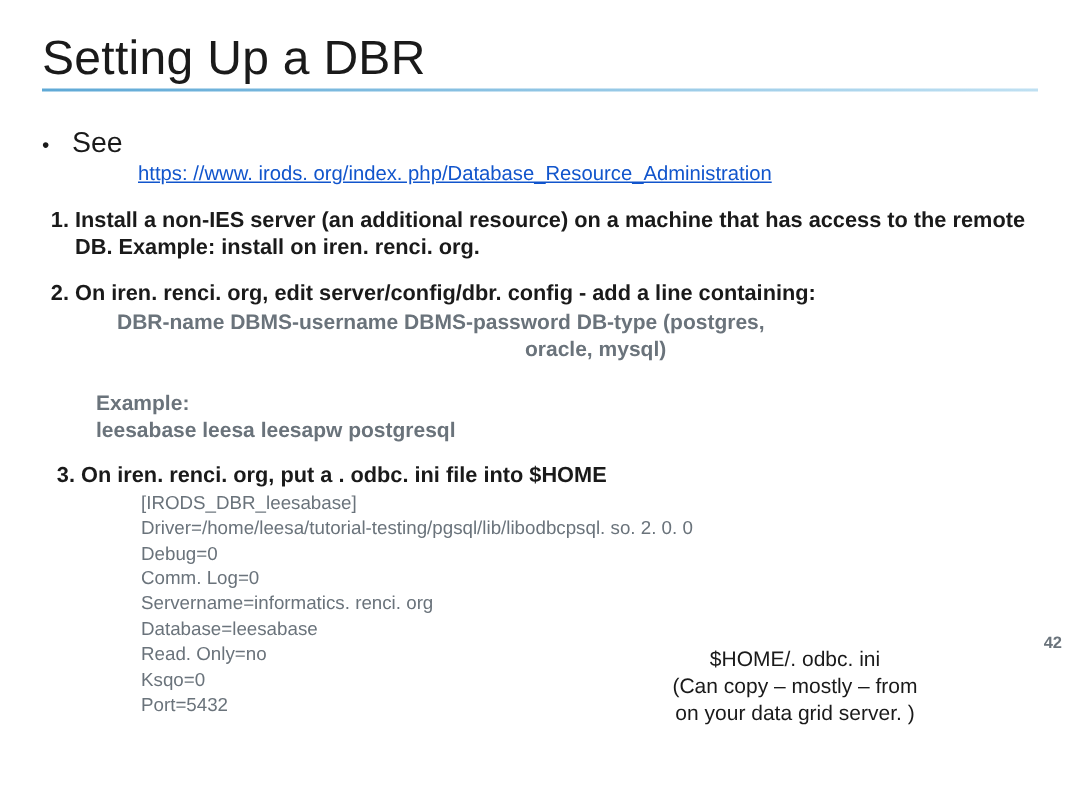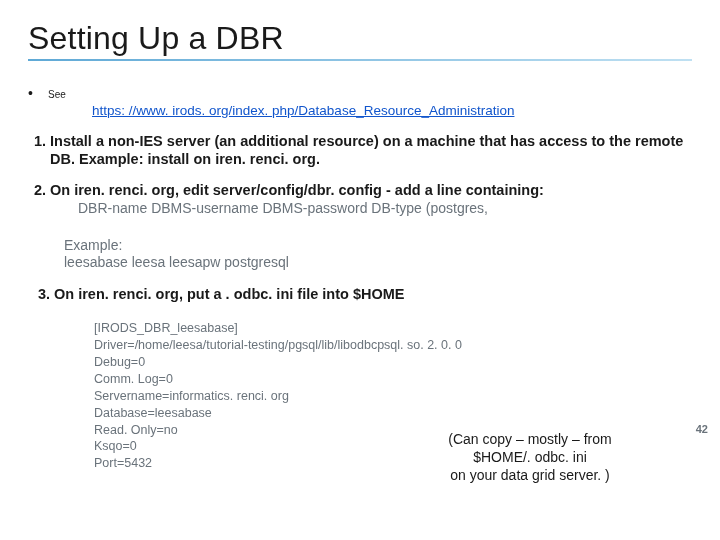--- a/index.html
+++ b/index.html
@@ -35,21 +35,21 @@
     display: flex;
     align-items: baseline;
     font-size: 15px;
   }
   .bullet-dot {
     width: 20px;
     text-align: left;
     font-size: 14px;
   }
   .see-label {
-    font-size: 10px;
+    font-size: 19px;
   }
   .link {
     color: #1155cc;
     text-decoration: underline;
     cursor: pointer;
     font-size: 13.5px;
     margin-left: 20px;
     margin-top: 1px;
     display: inline-block;
     padding-left: 44px;
@@ -59,21 +59,21 @@
     padding-left: 22px;
     margin: 14px 0 0 0;
   }
   ol.steps > li {
     font-weight: bold;
     font-size: 14.5px;
     margin-bottom: 14px;
     line-height: 1.22;
   }
   .sub {
-    font-weight: normal;
+    font-weight: bold;
     font-size: 14px;
     color: #6a737b;
     margin-left: 28px;
     line-height: 1.25;
   }
   .sub-indent2 {
     margin-left: 300px;
   }
   .example-lbl {
     margin-top: 19px;
@@ -82,21 +82,21 @@
     font-weight: normal;
     font-size: 15px;
     margin-top: 14px;
   }
   .odbc {
     font-weight: normal;
     color: #6a737b;
     font-size: 12.5px;
     margin-left: 40px;
     line-height: 1.35;
-    margin-top: 17px;
+    margin-top: 0;
   }
   .note {
     position: absolute;
     right: 85px;
     top: 430px;
     font-size: 14px;
     color: #1a1a1a;
     text-align: center;
     line-height: 1.3;
     width: 210px;
@@ -124,40 +124,41 @@
   </div>
   <a class="link">https: //www. irods. org/index. php/Database_Resource_Administration</a>
 
   <ol class="steps">
     <li>
       <span>Install a non-IES server (an additional resource) on a machine that has access to the remote DB.  Example: install on iren. renci. org.</span>
     </li>
     <li>
       <span>On iren. renci. org, edit server/config/dbr. config - add a line containing:</span>
       <div class="sub">DBR-name  DBMS-username  DBMS-password  DB-type (postgres,</div>
+      <div class="sub sub-indent2">oracle, mysql)</div>
       <div class="sub example-lbl" style="margin-left:14px;">Example:</div>
       <div class="sub" style="margin-left:14px;">leesabase  leesa  leesapw  postgresql</div>
     </li>
     <li class="step3" style="list-style-position: outside; margin-left:4px;">
       <span>On iren. renci. org, put a . odbc. ini file into $HOME</span>
       <div class="odbc">
         <div>[IRODS_DBR_leesabase]</div>
         <div>Driver=/home/leesa/tutorial-testing/pgsql/lib/libodbcpsql. so. 2. 0. 0</div>
         <div>Debug=0</div>
         <div>Comm. Log=0</div>
         <div>Servername=informatics. renci. org</div>
         <div>Database=leesabase</div>
         <div>Read. Only=no</div>
         <div>Ksqo=0</div>
         <div>Port=5432</div>
       </div>
     </li>
   </ol>
 
   <div class="note">
+    <div>$HOME/. odbc. ini</div>
     <div>(Can copy – mostly – from</div>
-    <div>$HOME/. odbc. ini</div>
     <div>on your data grid server. )</div>
   </div>
 
   <div class="pagenum">42</div>
 
 </div>
 
 </body></html>

